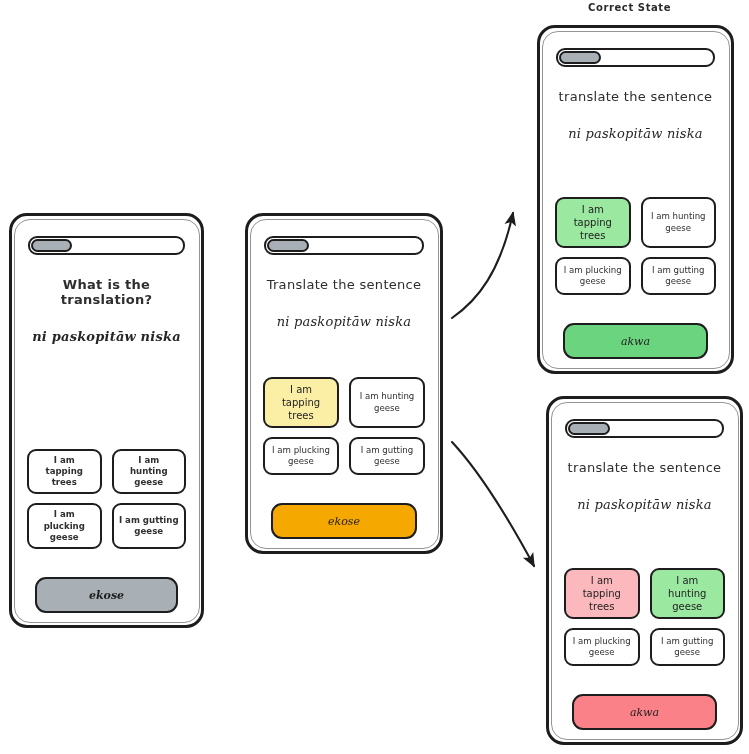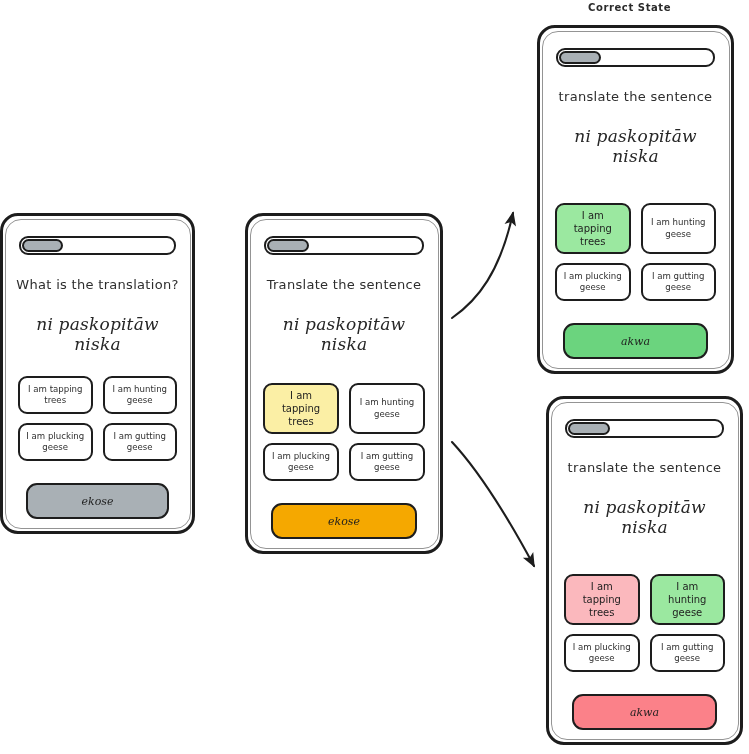--- a/index.html
+++ b/index.html
@@ -89,32 +89,32 @@
     font-family: "DejaVu Sans", sans-serif;
     font-size: 13px;
     color: #2e2e2e;
     margin-top: 22px;
     letter-spacing: 0.3px;
   }
   .sentence {
     text-align: center;
     font-family: "DejaVu Serif", serif;
     font-style: italic;
-    font-size: 17px;
+    font-size: 13px;
     color: #262626;
     margin-top: 22px;
     letter-spacing: 0.2px;
   }
 
   
   .options {
     display: grid;
     grid-template-columns: 1fr 1fr;
     gap: 9px 10px;
-    margin: 6px 2px;
+    margin: 12px 2px;
   }
   .option {
     position: relative;
     box-sizing: border-box;
     border: 2.2px solid #1d1d1d;
     border-radius: 9px;
     min-height: 38px;
     display: flex;
     align-items: center;
     justify-content: center;
@@ -167,21 +167,21 @@
     </marker>
   </defs>
   <path d="M452,318 C478,300 500,272 513,213" fill="none" stroke="#1d1d1d" stroke-width="2.1" stroke-linecap="round" marker-end="url(#ah)"></path>
   <path d="M452,442 C478,470 505,512 534,566" fill="none" stroke="#1d1d1d" stroke-width="2.1" stroke-linecap="round" marker-end="url(#ah)"></path>
 </svg>
 
 <div class="state-caption" style="left:588px; top:2px;">Correct State</div>
 
 <div class="state-caption" style="left:585px; top:355px;">Incorrect State</div>
 
-<div class="phone" style="left:0; top:213px; width:195px; height:321px;">
+<div class="phone" style="left:9px; top:213px; width:195px; height:415px;font-weight:bold;">
   <div class="screen">
 
     <div class="progress-track">
       <div class="progress-fill" style="width:27%;"></div>
     </div>
 
     <div class="prompt">What is the translation?</div>
     <div class="sentence">ni paskopitāw niska</div>
 
     <div class="spacer"></div>

